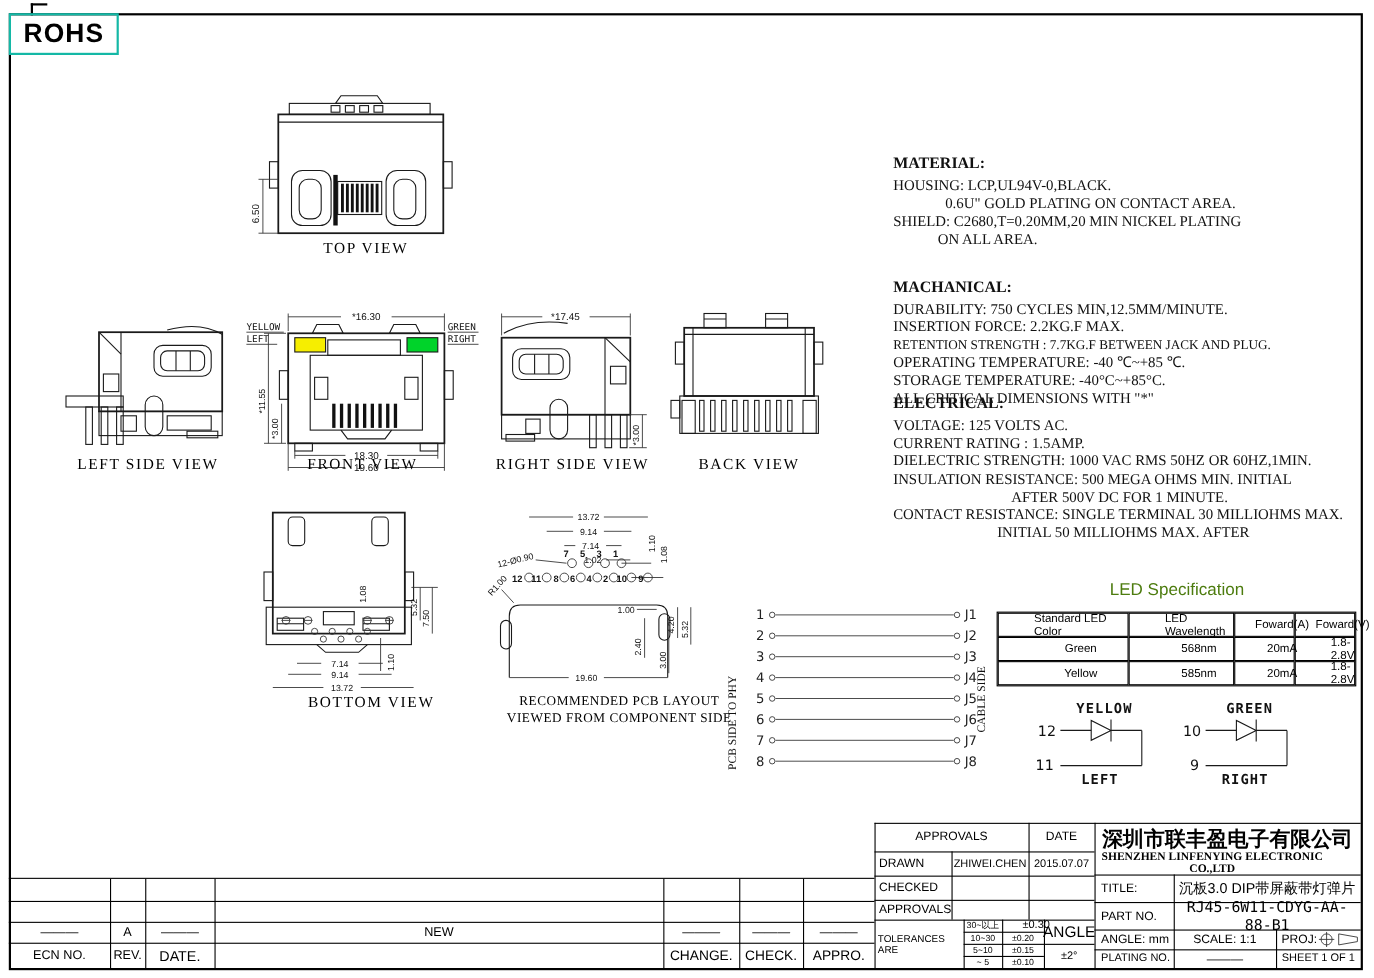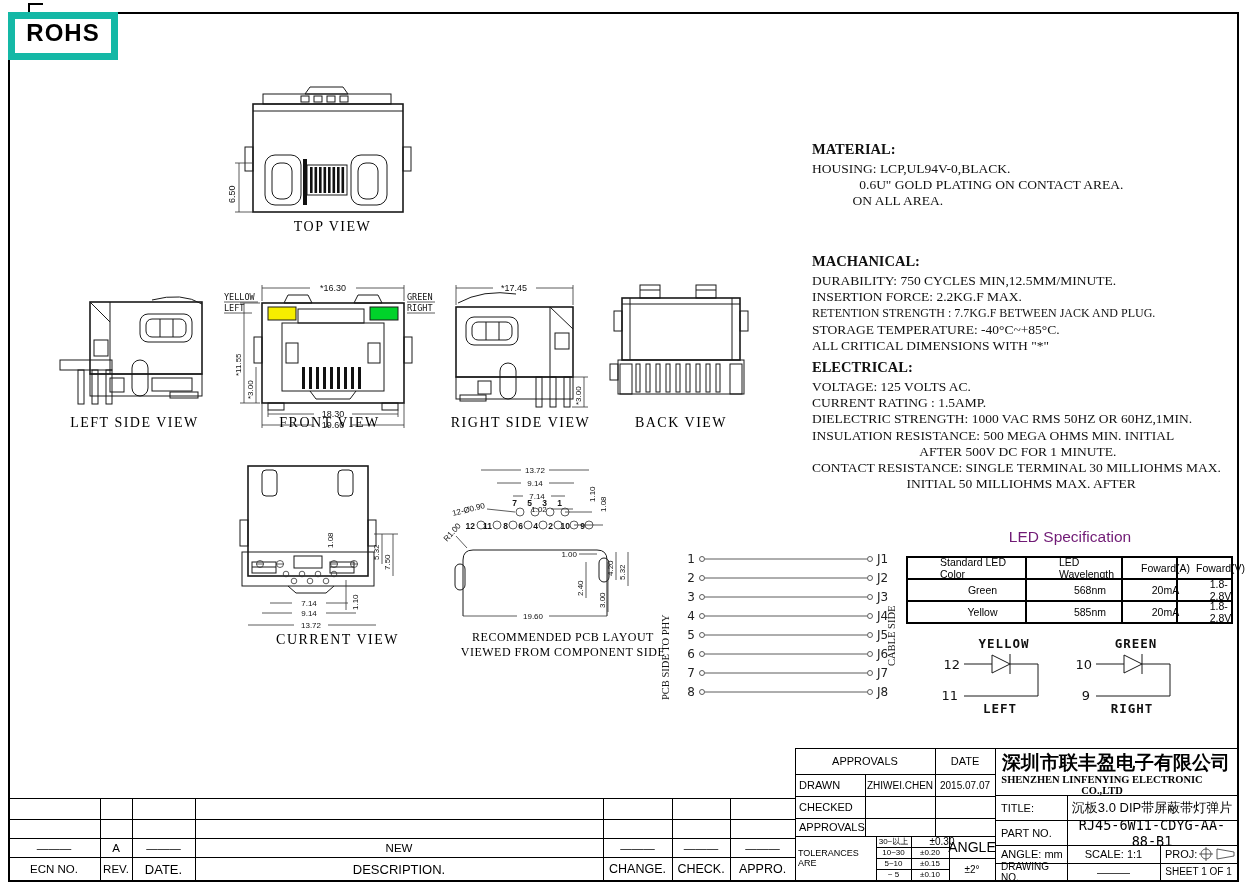--- a/index.html
+++ b/index.html
@@ -1,22 +1,22 @@
 <!DOCTYPE html>
 <html><head>
 <meta charset="utf-8">
 <style>
   html,body{margin:0;padding:0;background:#fff;}
   .sheet{position:relative;width:1249px;height:889px;background:#fff;color:#000;
          font-family:"Liberation Sans",sans-serif;overflow:hidden;}
   .abs{position:absolute;}
   .frame{position:absolute;left:8px;top:12px;width:1227px;height:866px;border:2px solid #000;}
   .mark{position:absolute;background:#000;}
-  .rohs{position:absolute;left:8px;top:12px;width:96px;height:34px;border:7px solid #14b8a6;
-        display:flex;align-items:flex-start;justify-content:center;
+  .rohs{position:absolute;left:8px;top:12px;width:96px;height:34px;border:2px solid #14b8a6;
+        display:flex;align-items:center;justify-content:center;
         font:bold 24px "Liberation Sans",sans-serif;letter-spacing:1px;}
   .view-label{position:absolute;text-align:center;font:14px "Liberation Serif",serif;letter-spacing:1.5px;}
   .spec{position:absolute;font-family:"Liberation Serif",serif;color:#111;}
   .spec-title{font:bold 14.5px "Liberation Serif",serif;margin-bottom:3px;margin-top:41px;}
   .spec-line{font-size:13.5px;line-height:16.2px;white-space:pre;}
   .spec-line.small{font-size:12px;}
   
   .ln *{stroke:#1a1a1a;fill:none;stroke-width:1;}
   .ln .thick{stroke-width:1.6;}
   .dl{stroke:#333;stroke-width:0.8;fill:none;}
@@ -25,21 +25,21 @@
   .dim{font:9px "Liberation Sans",sans-serif;fill:#111;}
   .dim-s{font:8px "Liberation Sans",sans-serif;fill:#111;}
   .pnum{font:bold 8.5px "Liberation Sans",sans-serif;fill:#111;}
   .lbl{font:8.5px "DejaVu Sans Mono",monospace;fill:#111;}
   .wtext{font:12px "DejaVu Sans",sans-serif;fill:#222;}
   .vlab{font:10.5px "Liberation Serif",serif;fill:#111;}
   .ledtxt{font:600 12.5px "DejaVu Sans Mono",monospace;fill:#111;letter-spacing:1px;}
   .pintxt{font:13px "DejaVu Sans",sans-serif;fill:#111;}
   
   .ledspec-title{position:absolute;left:940px;top:528px;width:260px;text-align:center;
-                 font:15.5px "Liberation Sans",sans-serif;color:#701a75;}
+                 font:15.5px "Liberation Sans",sans-serif;color:#4d7c0f;}
   .ledtable{position:absolute;left:906px;top:556px;display:grid;
             grid-template-columns:119px 96px 55px 55px;border:1px solid #000;}
   .ledtable .cell{border:0.8px solid #000;height:20px;display:flex;align-items:center;
                   justify-content:center;font:10.5px "Liberation Sans",sans-serif;padding-left:32px;}
   
   .tblock{position:absolute;left:795px;top:748px;width:442px;height:132px;}
   .hline{position:absolute;background:#000;height:1.4px;}
   .vline{position:absolute;background:#000;width:1.4px;}
   .tb-text{position:absolute;font:11px "Liberation Sans",sans-serif;display:flex;align-items:center;}
   .ctr{justify-content:center;text-align:center;}
@@ -294,21 +294,21 @@
         <line class="dl" x1="96" y1="143" x2="118" y2="143"></line>
       <text class="dim-s" x="79" y="146" text-anchor="middle">7.14</text>
       <line class="dl" x1="32" y1="153" x2="62" y2="153"></line>
         <line class="dl" x1="96" y1="153" x2="126" y2="153"></line>
       <text class="dim-s" x="79" y="156" text-anchor="middle">9.14</text>
       <line class="dl" x1="18" y1="165" x2="64" y2="165"></line>
         <line class="dl" x1="98" y1="165" x2="146" y2="165"></line>
       <text class="dim-s" x="81" y="168" text-anchor="middle">13.72</text>
     </g>
   </svg>
-  <div class="view-label" style="left:230px;top:632px;width:215px">CURRENT VIEW</div>
+  <div class="view-label" style="left:230px;top:632px;width:215px">BOTTOM VIEW</div>
 
   <svg class="abs" style="left:443px;top:456px" width="240" height="175">
     <g>
       <line class="dl" x1="38" y1="14" x2="78" y2="14"></line>
         <line class="dl" x1="106" y1="14" x2="146" y2="14"></line>
       <text class="dim-s" x="92" y="17" text-anchor="middle">13.72</text>
       <line class="dl" x1="54" y1="27" x2="78" y2="27"></line>
         <line class="dl" x1="106" y1="27" x2="131" y2="27"></line>
       <text class="dim-s" x="92" y="30" text-anchor="middle">9.14</text>
       <line class="dl" x1="70" y1="40" x2="80" y2="40"></line>
@@ -425,27 +425,29 @@
         <line class="dl" x1="50" y1="154" x2="212" y2="154"></line>
         <circle cx="215" cy="154" r="2.5" class="dl"></circle>
       <text class="wtext" x="222" y="158">J8</text>
     </g>
   </svg>
 
   <div class="spec" style="left:812px;top:100px">
     <div class="spec-title">MATERIAL:</div>
     <div class="spec-line">HOUSING: LCP,UL94V-0,BLACK.</div>
     <div class="spec-line">              0.6U" GOLD PLATING ON CONTACT AREA.</div>
+    <div class="spec-line">SHIELD: C2680,T=0.20MM,20 MIN NICKEL PLATING</div>
     <div class="spec-line">            ON ALL AREA.</div>
   </div>
   <div class="spec" style="left:812px;top:212px">
     <div class="spec-title">MACHANICAL:</div>
     <div class="spec-line">DURABILITY: 750 CYCLES MIN,12.5MM/MINUTE.</div>
     <div class="spec-line">INSERTION FORCE: 2.2KG.F MAX.</div>
     <div class="spec-line small">RETENTION STRENGTH : 7.7KG.F BETWEEN JACK AND PLUG.</div>
+    <div class="spec-line">OPERATING TEMPERATURE: -40 ℃~+85 ℃.</div>
     <div class="spec-line">STORAGE TEMPERATURE: -40°C~+85°C.</div>
     <div class="spec-line">ALL CRITICAL DIMENSIONS WITH "*"</div>
   </div>
   <div class="spec" style="left:812px;top:318px">
     <div class="spec-title">ELECTRICAL:</div>
     <div class="spec-line">VOLTAGE: 125 VOLTS AC.</div>
     <div class="spec-line">CURRENT RATING : 1.5AMP.</div>
     <div class="spec-line">DIELECTRIC STRENGTH: 1000 VAC RMS 50HZ OR 60HZ,1MIN.</div>
     <div class="spec-line">INSULATION RESISTANCE: 500 MEGA OHMS MIN. INITIAL</div>
     <div class="spec-line">                                AFTER 500V DC FOR 1 MINUTE.</div>
@@ -551,21 +553,21 @@
     <div class="tb-text ctr" style="left:272px;top:97px;width:93px;height:18px">SCALE: 1:1</div>
     <div class="tb-text" style="left:370px;top:97px;width:36px;height:18px">PROJ:</div>
     <svg class="abs" style="left:403px;top:99px" width="38" height="14">
       <g class="dl">
           <circle cx="8" cy="7" r="5"></circle>
           <line x1="1" y1="7" x2="15" y2="7"></line>
           <line x1="8" y1="0" x2="8" y2="14"></line>
       <polygon points="19,2 36,5 36,9 19,12" fill="none"></polygon>
         </g>
     </svg>
-    <div class="tb-text" style="left:206px;top:115px;width:66px;height:17px;font-size:10px">DRAWING NO.</div>
+    <div class="tb-text" style="left:206px;top:115px;width:66px;height:17px;font-size:10px">PLATING NO.</div>
     <div class="tb-text ctr" style="left:272px;top:115px;width:93px;height:17px">———</div>
     <div class="tb-text ctr" style="left:365px;top:115px;width:77px;height:17px;font-size:10px">SHEET 1 OF 1</div>
   </div>
 
   <div class="rev">
     <div class="hline" style="left:0;top:20px;width:787px"></div>
     <div class="hline" style="left:0;top:39px;width:787px"></div>
     <div class="hline" style="left:0;top:58px;width:787px"></div>
     <div class="vline" style="left:92px;top:0;height:82px"></div>
     <div class="vline" style="left:124px;top:0;height:82px"></div>
@@ -576,18 +578,17 @@
     <div class="tb-text ctr" style="left:0;top:39px;width:92px;height:19px">———</div>
     <div class="tb-text ctr" style="left:92px;top:39px;width:32px;height:19px">A</div>
     <div class="tb-text ctr" style="left:124px;top:39px;width:63px;height:19px">———</div>
     <div class="tb-text ctr" style="left:187px;top:39px;width:408px;height:19px">NEW</div>
     <div class="tb-text ctr" style="left:595px;top:39px;width:69px;height:19px">———</div>
     <div class="tb-text ctr" style="left:664px;top:39px;width:58px;height:19px">———</div>
     <div class="tb-text ctr" style="left:722px;top:39px;width:65px;height:19px">———</div>
     <div class="tb-text ctr" style="left:0;top:58px;width:92px;height:24px">ECN NO.</div>
     <div class="tb-text ctr" style="left:92px;top:58px;width:32px;height:24px">REV.</div>
     <div class="tb-text ctr" style="left:124px;top:58px;width:63px;height:24px;font-size:13px">DATE.</div>
-    <div class="tb-text ctr" style="left:187px;top:58px;width:408px;height:24px;font-size:13px">DESCRIPTION.</div>
     <div class="tb-text ctr" style="left:595px;top:58px;width:69px;height:24px;font-size:12.5px">CHANGE.</div>
     <div class="tb-text ctr" style="left:664px;top:58px;width:58px;height:24px;font-size:12.5px">CHECK.</div>
     <div class="tb-text ctr" style="left:722px;top:58px;width:65px;height:24px;font-size:12.5px">APPRO.</div>
   </div>
 </div>
 
 </body></html>

